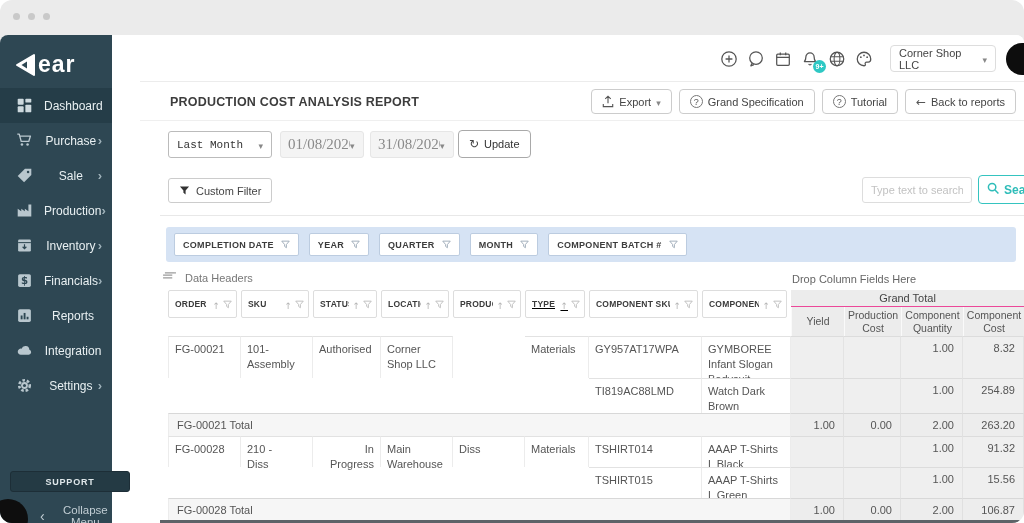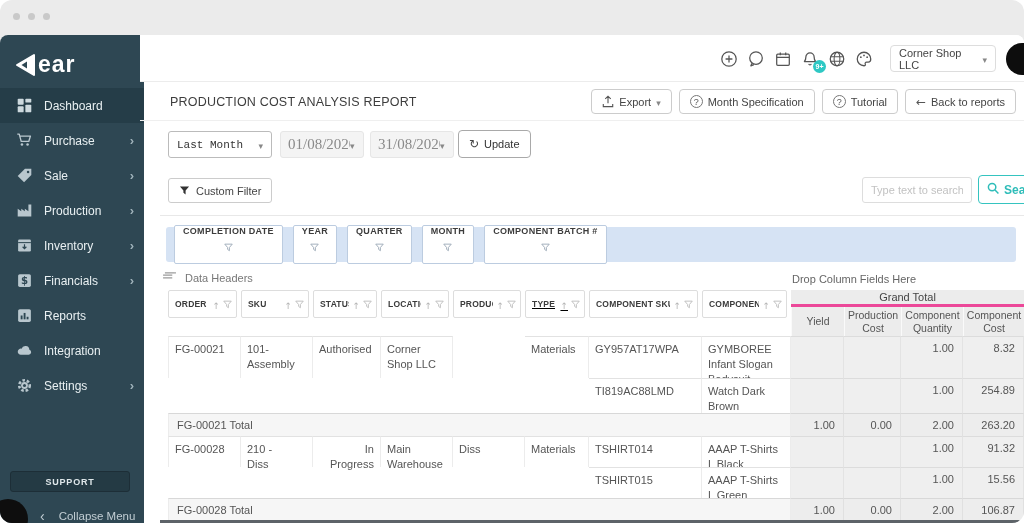--- a/index.html
+++ b/index.html
@@ -4,21 +4,21 @@
 <style>
   * { margin:0; padding:0; box-sizing:border-box; }
   html,body { width:1024px; height:523px; background:#fff; font-family:"Liberation Sans", sans-serif; }
   .frame { position:absolute; inset:0; width:1024px; height:523px; background:#ebebeb; border-radius:12px; overflow:hidden; }
   .win-dots { position:absolute; top:13px; left:13px; display:flex; gap:8px; }
   .win-dots span { width:7px; height:7px; border-radius:50%; background:#c9c9c9; }
 
   .window { position:absolute; left:0; right:0; top:35px; bottom:0; background:#fff; border-radius:8px 8px 0 0; overflow:hidden; }
 
   
-  .sidebar { position:absolute; left:0; top:0; bottom:0; width:144px; background:#2e4753; color:#e6edf0; }
+  .sidebar { position:absolute; left:0; top:0; bottom:0; width:112px; background:#2e4753; color:#e6edf0;text-align:center; }
   .logo { padding:12px 0 0 14px; height:47px; display:flex; align-items:center; gap:2px; }
   .logo-text { color:#fff; font-size:23px; font-weight:bold; letter-spacing:1px; line-height:1; }
   .menu { position:absolute; top:53px; left:0; right:0; }
   .menu-item { height:35px; display:flex; align-items:center; padding:0 10px 0 16px; font-size:12px; color:#e9f0f2; cursor:pointer; }
   .menu-item.active { background:#253d48; }
   .menu-item .mi-icon { width:17px; height:17px; margin-right:11px; flex:0 0 17px; }
   .menu-item .mi-label { flex:1; }
   .chev::after { content:"›"; font-size:13px; color:#9fb2ba; font-weight:bold; }
   .support-btn { position:absolute; left:10px; bottom:31px; width:120px; height:21px; background:#243a44; border:1px solid #1d2e37; border-radius:3px; color:#dfe7ea; font-size:9px; font-weight:bold; letter-spacing:0.8px; display:flex; align-items:center; justify-content:center; cursor:pointer; }
   .collapse-row { position:absolute; left:0; right:0; bottom:-4px; height:22px; display:flex; align-items:center; padding-left:40px; color:#c2ced4; font-size:11.5px; cursor:pointer; }
@@ -31,21 +31,21 @@
   .hicon { width:18px; height:18px; margin-right:9px; position:relative; cursor:pointer; }
   .hicon svg { display:block; }
   .badge { position:absolute; right:-7px; bottom:-5px; min-width:13px; height:13px; padding:0 2px; background:#2ec8c4; border-radius:8px; color:#fff; font-size:7px; font-weight:bold; display:flex; align-items:center; justify-content:center; }
   .company-select { width:106px; height:27px; border:1px solid #ddd; border-radius:4px; margin:0 10px 0 8px; display:flex; align-items:center; padding:0 8px; font-size:11px; color:#444; cursor:pointer; }
   .company-select .cs-label { flex:1; }
   .caret::after { content:"▾"; color:#888; font-size:9px; font-family:"DejaVu Sans", sans-serif; }
   .avatar { width:32px; height:32px; border-radius:50%; background:#0d0d0d; margin-right:-14px; flex:0 0 32px; }
 
   
   .toolbar { position:absolute; left:140px; right:0; top:47px; height:39px; border-bottom:1px solid #efefef; }
-  .page-title { position:absolute; left:30px; top:13px; font-size:12.5px; font-weight:normal; color:#3d3d3d; letter-spacing:0.2px; }
+  .page-title { position:absolute; left:30px; top:13px; font-size:12.5px; font-weight:bold; color:#3d3d3d; letter-spacing:0.2px; }
   .tb-buttons { position:absolute; right:8px; top:7px; display:flex; gap:7px; }
   .btn { height:25px; border:1px solid #ccc; border-radius:4px; background:#fff; display:flex; align-items:center; padding:0 10px; font-size:11px; color:#444; gap:5px; cursor:pointer; white-space:nowrap; }
   .btn .bicon { display:flex; }
   .qmark { width:13px; height:13px; border:1px solid #777; border-radius:50%; font-size:9px; line-height:12px; text-align:center; color:#555; }
   .qmark::before { content:"?"; }
   .back-arrow::before { content:"←"; font-size:12px; color:#555; font-family:"DejaVu Sans", sans-serif; }
 
   
   .fl-select { position:absolute; left:168px; top:96px; width:104px; height:27px; border:1px solid #bbb; border-radius:3px; background:#fff; display:flex; align-items:center; padding:0 8px; font-size:11px; color:#333; cursor:pointer; }
   .fl-select .fs-label { flex:1;font-family:Liberation Mono, monospace; }
@@ -56,30 +56,30 @@
 
   .custom-filter-btn { position:absolute; left:168px; top:143px; height:25px; border:1px solid #ccc; border-radius:3px; background:#fff; display:flex; align-items:center; padding:0 10px; font-size:11px; color:#444; gap:6px; cursor:pointer; }
   .search-input { position:absolute; left:862px; top:142px; width:110px; height:26px; border:1px solid #ddd; border-radius:3px; padding:0 8px; font-size:11px; color:#555; font-family:"Liberation Sans",sans-serif; outline:none; }
   .search-input::placeholder { color:#c2c2c2; }
   .search-btn { position:absolute; left:978px; top:140px; height:29px; width:56px; border:1.5px solid #35c4c0; border-radius:4px; background:#fff; color:#2fbdb9; font-size:12px; font-weight:bold; display:flex; align-items:center; padding:0 8px; gap:4px; cursor:pointer; }
 
   .divider2 { position:absolute; left:160px; right:0; top:180px; height:1px; background:#e8e8e8; }
 
   
   .chip-band { position:absolute; left:166px; top:192px; width:850px; height:35px; background:#d6e3f4; border-radius:3px; display:flex; align-items:center; padding:0 8px; gap:10px; }
-  .chip { height:39px; background:#fff; border:1px solid #bccce0; border-radius:2px; display:flex; align-items:center; padding:0 8px; font-size:9px; font-weight:bold; color:#3c3c3c; letter-spacing:0.3px; gap:7px; cursor:pointer;flex-direction:column; }
+  .chip { height:23px; background:#fff; border:1px solid #bccce0; border-radius:2px; display:flex; align-items:center; padding:0 8px; font-size:9px; font-weight:bold; color:#3c3c3c; letter-spacing:0.3px; gap:7px; cursor:pointer; }
 
   .dh-row { position:absolute; left:162px; top:236px; display:flex; align-items:center; gap:8px; font-size:11px; color:#777; }
   .drop-label { position:absolute; left:792px; top:238px; font-size:11px; color:#666; }
 
   
   .pivot { position:absolute; left:168px; top:255px; width:856px; display:grid;
            grid-template-columns:73px 72px 68px 72px 72px 64px 113px 89px 53px 57px 62px 61px;
            grid-template-rows:17px 29px 42px 35px 23px 31px 31px 22px; }
-  .gt-head { grid-column:9/13; grid-row:1; background:#ececec; border-bottom:3px solid #ec4899; display:flex; align-items:center; justify-content:center; font-size:11px; color:#444; }
+  .gt-head { grid-column:9/13; grid-row:1; background:#ececec; border-bottom:1px solid #ec4899; display:flex; align-items:center; justify-content:center; font-size:11px; color:#444; }
   .col-box-wrap { grid-row:1/3; padding-right:4px; }
   .col-box { height:28px; border:1px solid #ddd; border-radius:2px; background:#fff; display:flex; align-items:center; padding:0 4px 0 6px; gap:3px; cursor:pointer; }
   .col-box .cb-label { font-size:8.5px; font-weight:bold; color:#3b3b3b; letter-spacing:0.2px; flex:1; white-space:nowrap; overflow:hidden; }
   .sort-up::before { content:"↑"; font-family:"DejaVu Sans",sans-serif; font-size:9px; color:#b5b5b5; }
   .vh { grid-row:2; background:#ececec; border-left:1px solid #fafafa; display:flex; align-items:center; justify-content:center; text-align:center; font-size:10.5px; color:#555; line-height:1.2; padding:2px 3px; }
   .cell { background:#fff; border-right:1px solid #ececec; border-top:1px solid #e2e2e2; padding:5px 6px; font-size:11px; color:#555; line-height:1.35; }
   .cell.first { border-left:1px solid #ececec; }
   .cell.tight { padding-right:16px; }
   .span2 { grid-row:span 2; }
   .num { background:#efefef; border-right:1px solid #e3e3e3; border-top:1px solid #dcdcdc; padding:5px 8px; font-size:11px; color:#555; text-align:right; }
@@ -244,21 +244,21 @@
           <span class="bicon">
               <svg width="12" height="13" viewBox="0 0 14 15">
                 <path d="M7 1.5v8M3.8 4.5 7 1.3l3.2 3.2M1.5 10.5v3h11v-3" fill="none" stroke="#555" stroke-width="1.3"></path>
               </svg>
             </span>
           <span>Export</span>
           <span class="caret"></span>
         </div>
         <div class="btn">
           <span class="qmark"></span>
-          <span>Month Specification</span>
+          <span>Grand Specification</span>
         </div>
         <div class="btn">
           <span class="qmark"></span>
           <span>Tutorial</span>
         </div>
         <div class="btn">
           <span class="back-arrow"></span>
           <span>Back to reports</span>
         </div>
       </div>

